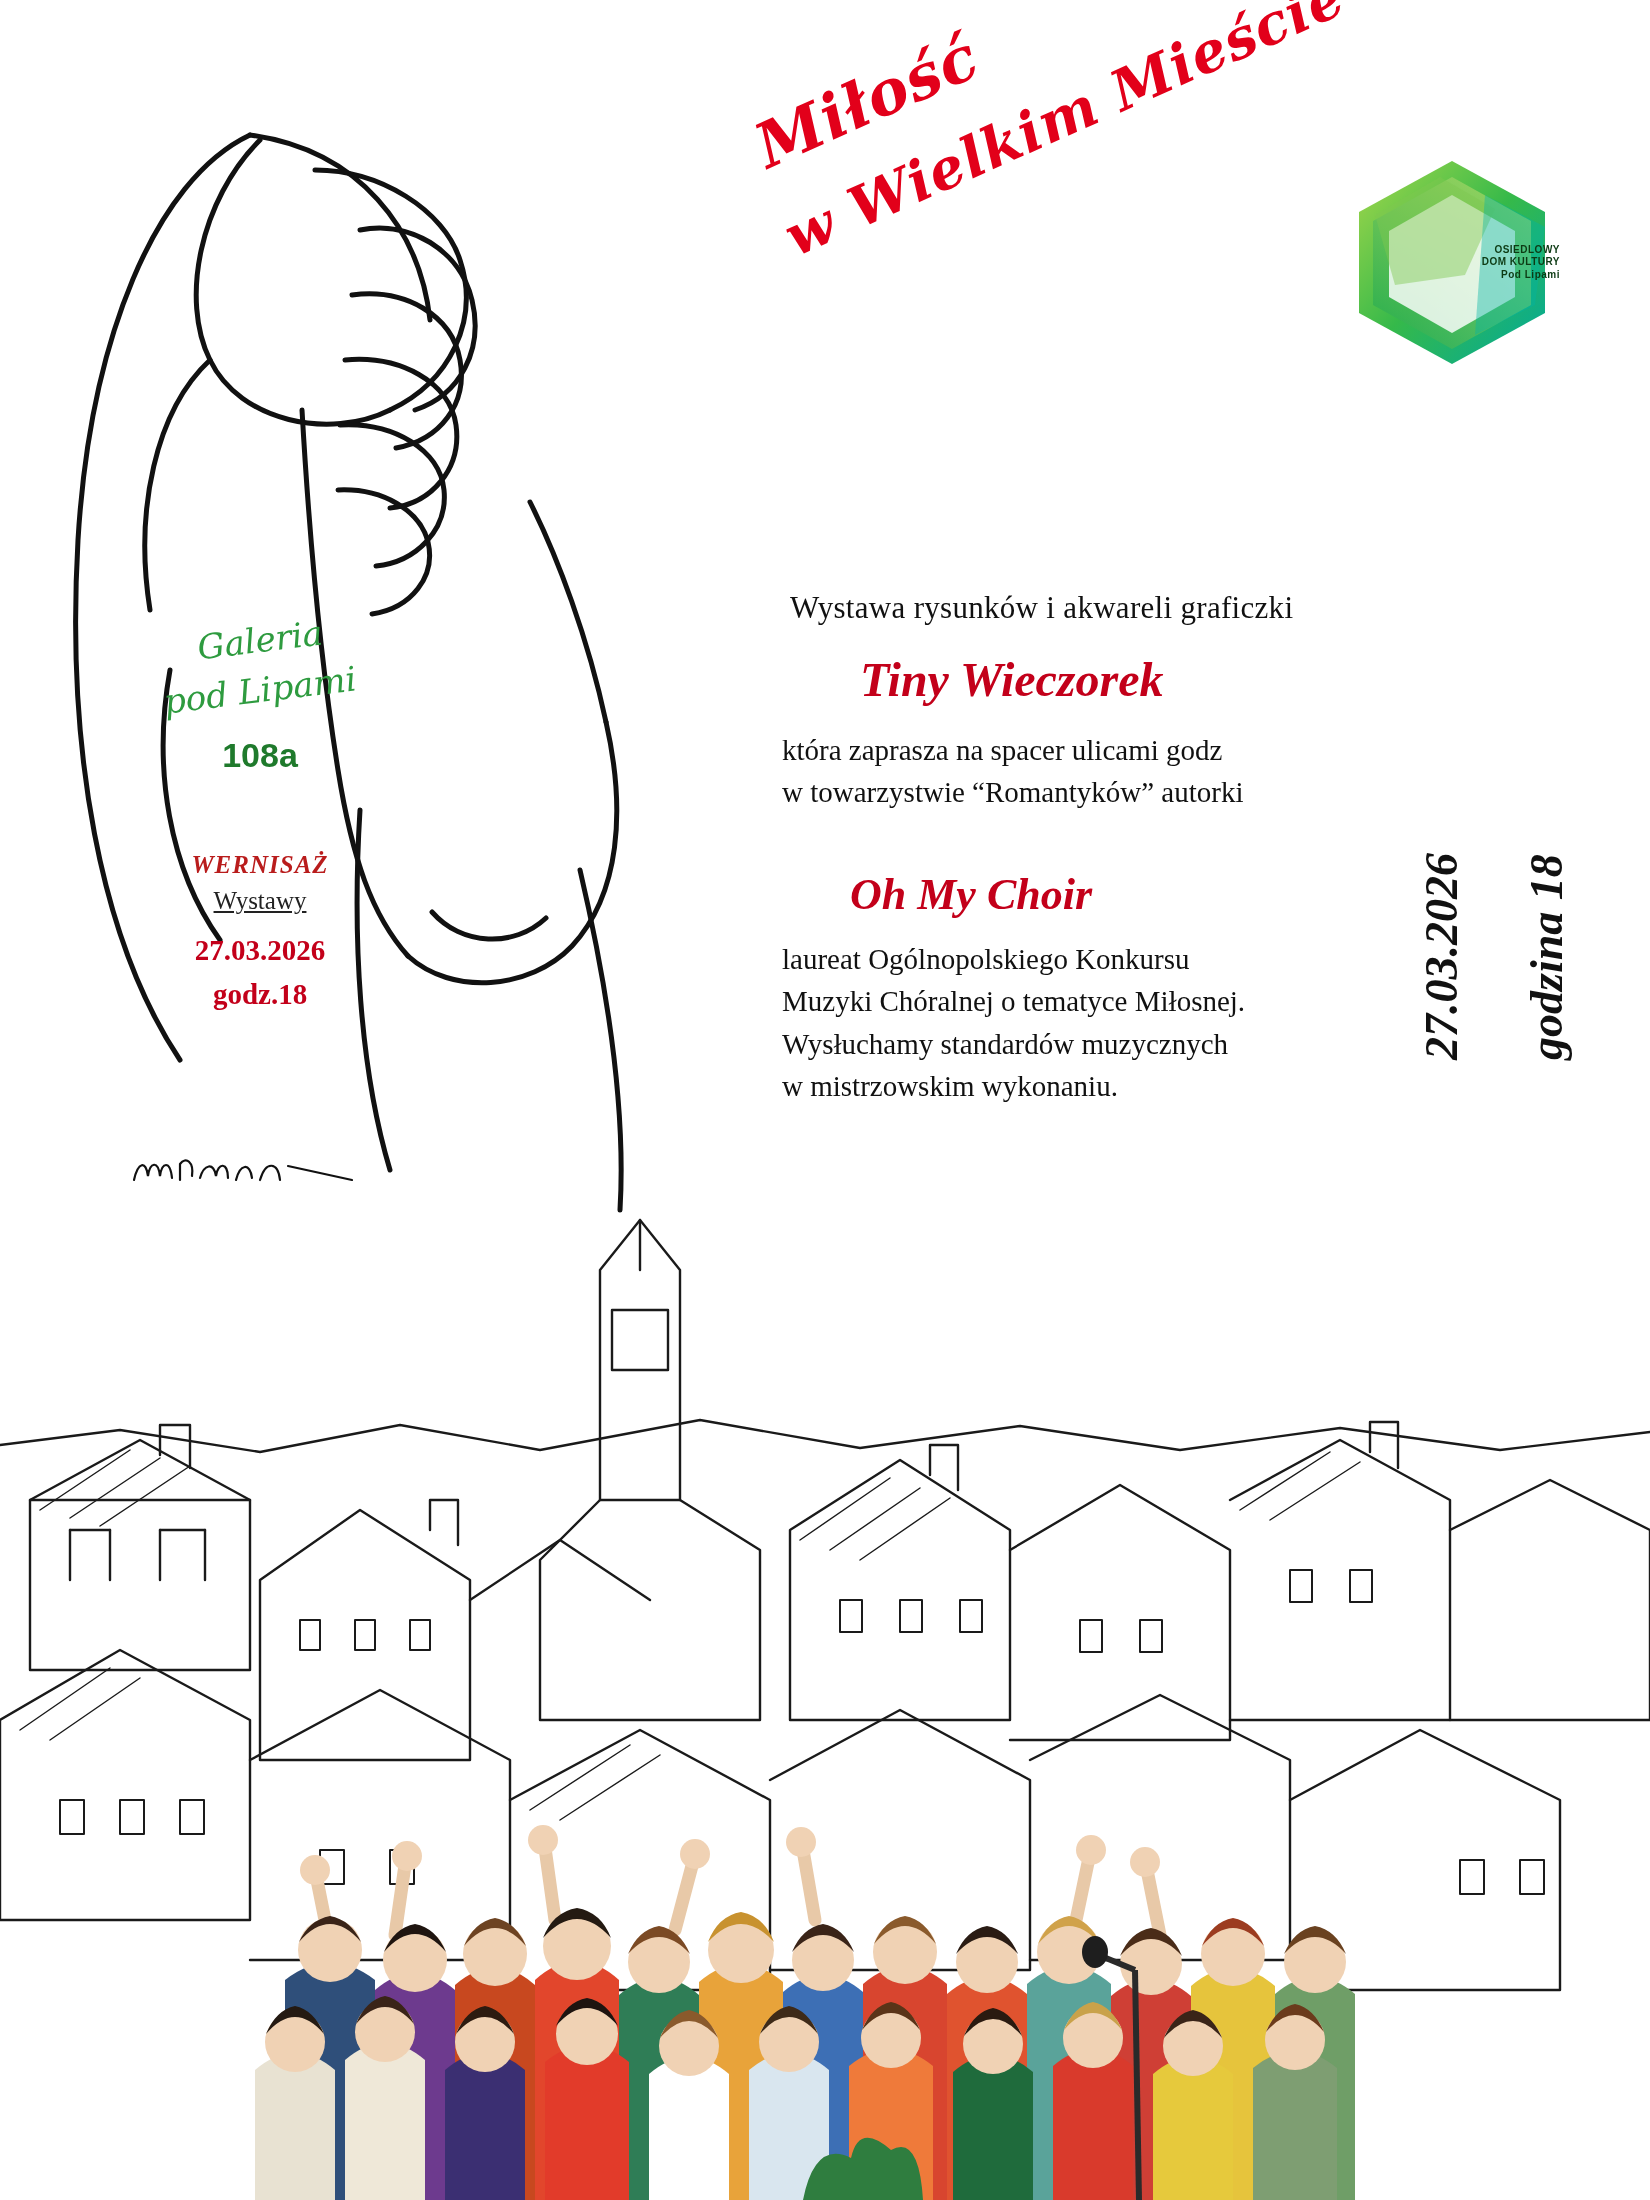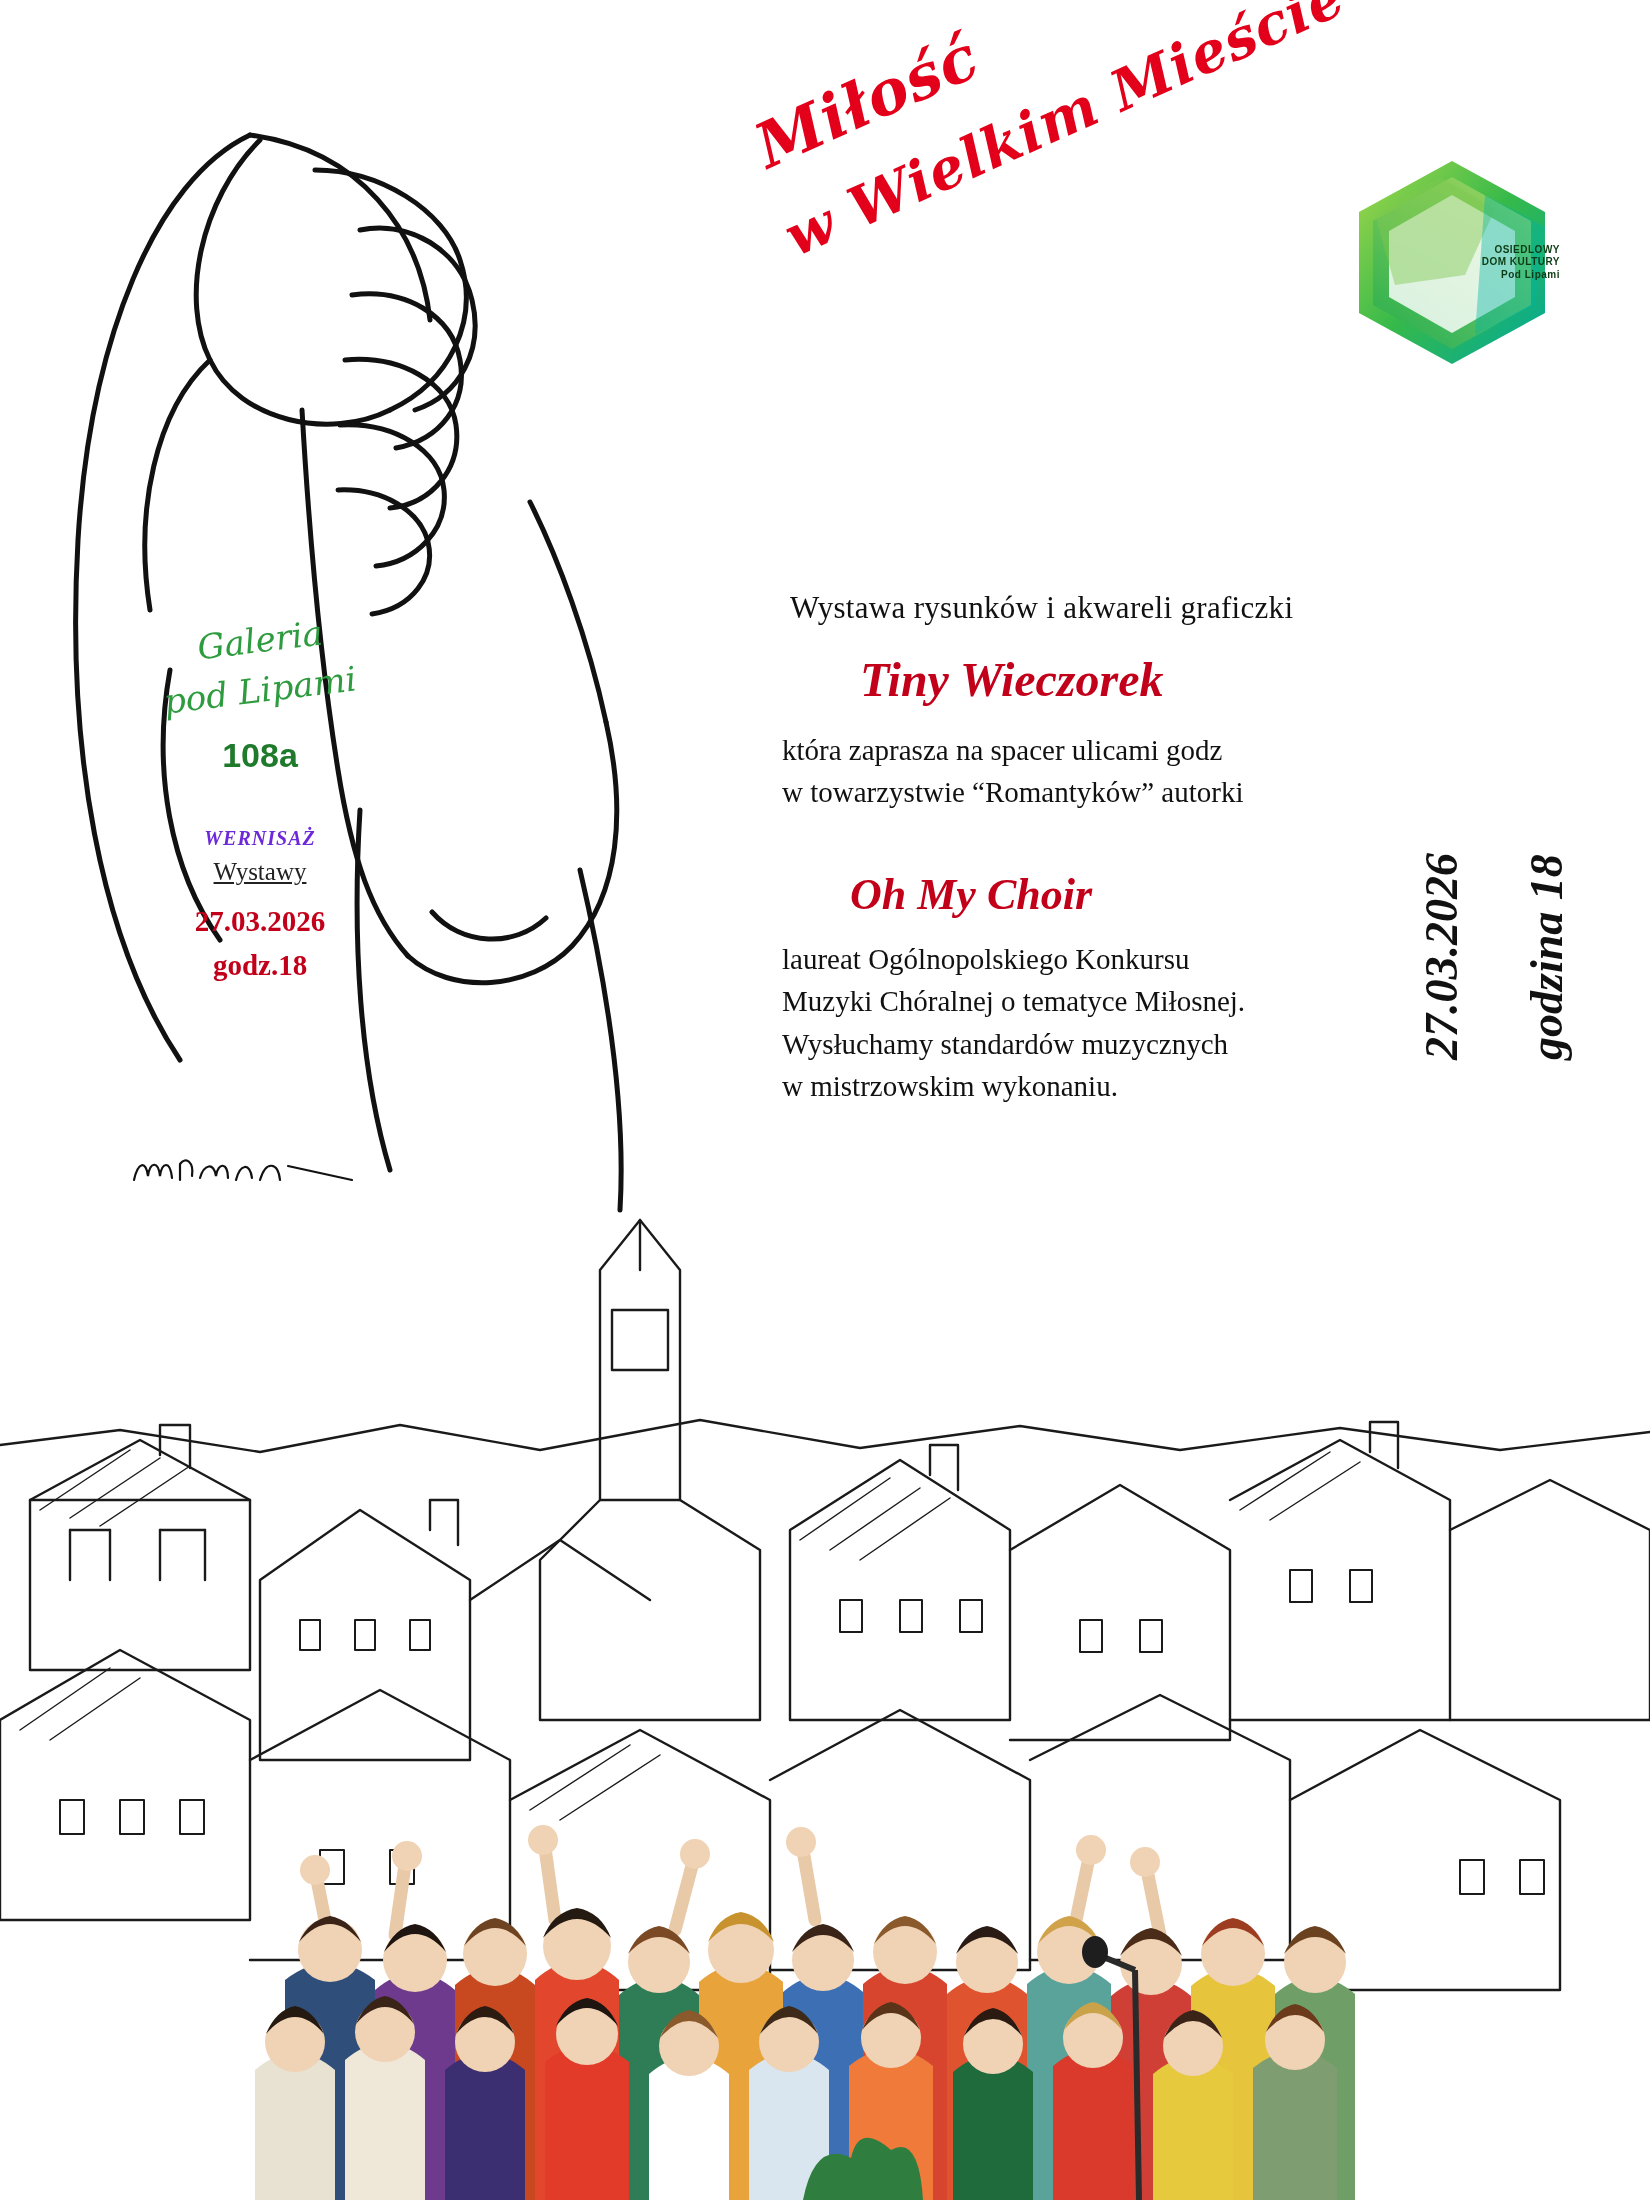--- a/index.html
+++ b/index.html
@@ -111,28 +111,28 @@
     font-size: 34px;
     transform: rotate(-7deg);
     margin-bottom: 10px;
   }
   .gal-2 { margin-bottom: 26px; }
   .gal-num {
     color: #1f7a2c;
     font-family: "Liberation Sans", sans-serif;
     font-weight: bold;
     font-size: 34px;
-    margin-bottom: 52px;
+    margin-bottom: 76px;
   }
   .wern {
-    color: #6d28d9;
+    color: #b91c1c;
     font-family: "Liberation Serif", serif;
     font-weight: bold;
     font-style: italic;
-    font-size: 20px;
+    font-size: 25px;
     letter-spacing: 1px;
     margin-bottom: 8px;
   }
   .wern-sub {
     color: #222;
     font-family: "Liberation Serif", serif;
     font-size: 25px;
     margin-bottom: 14px;
     text-decoration: underline;
   }

